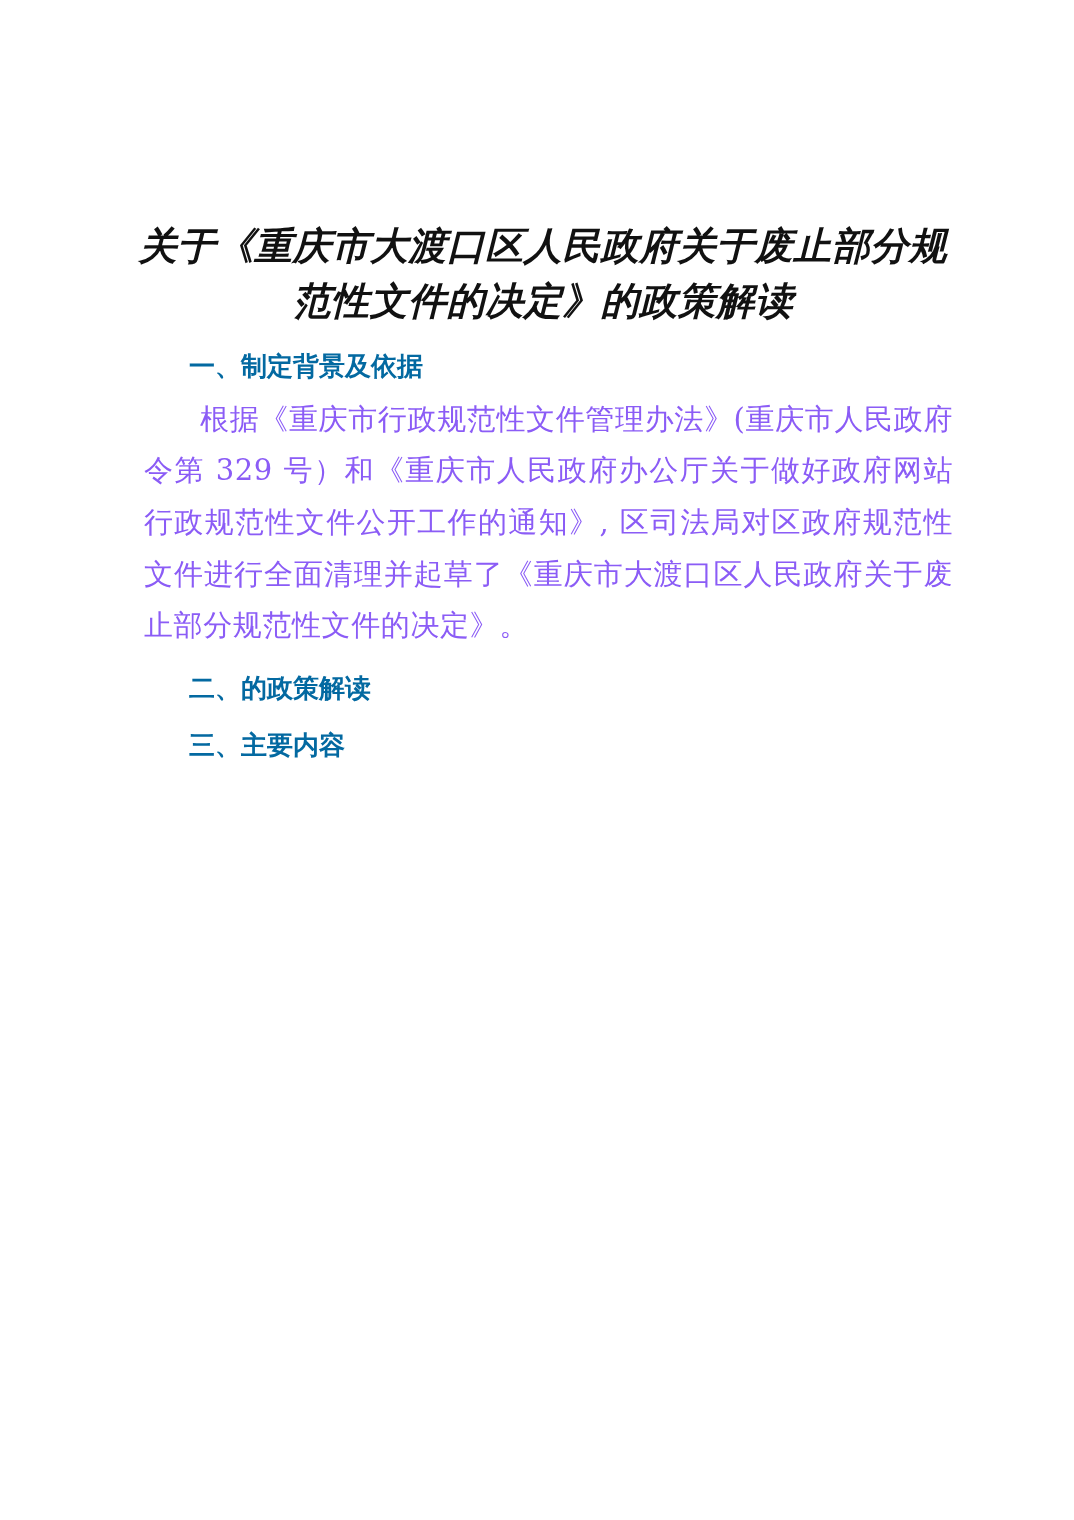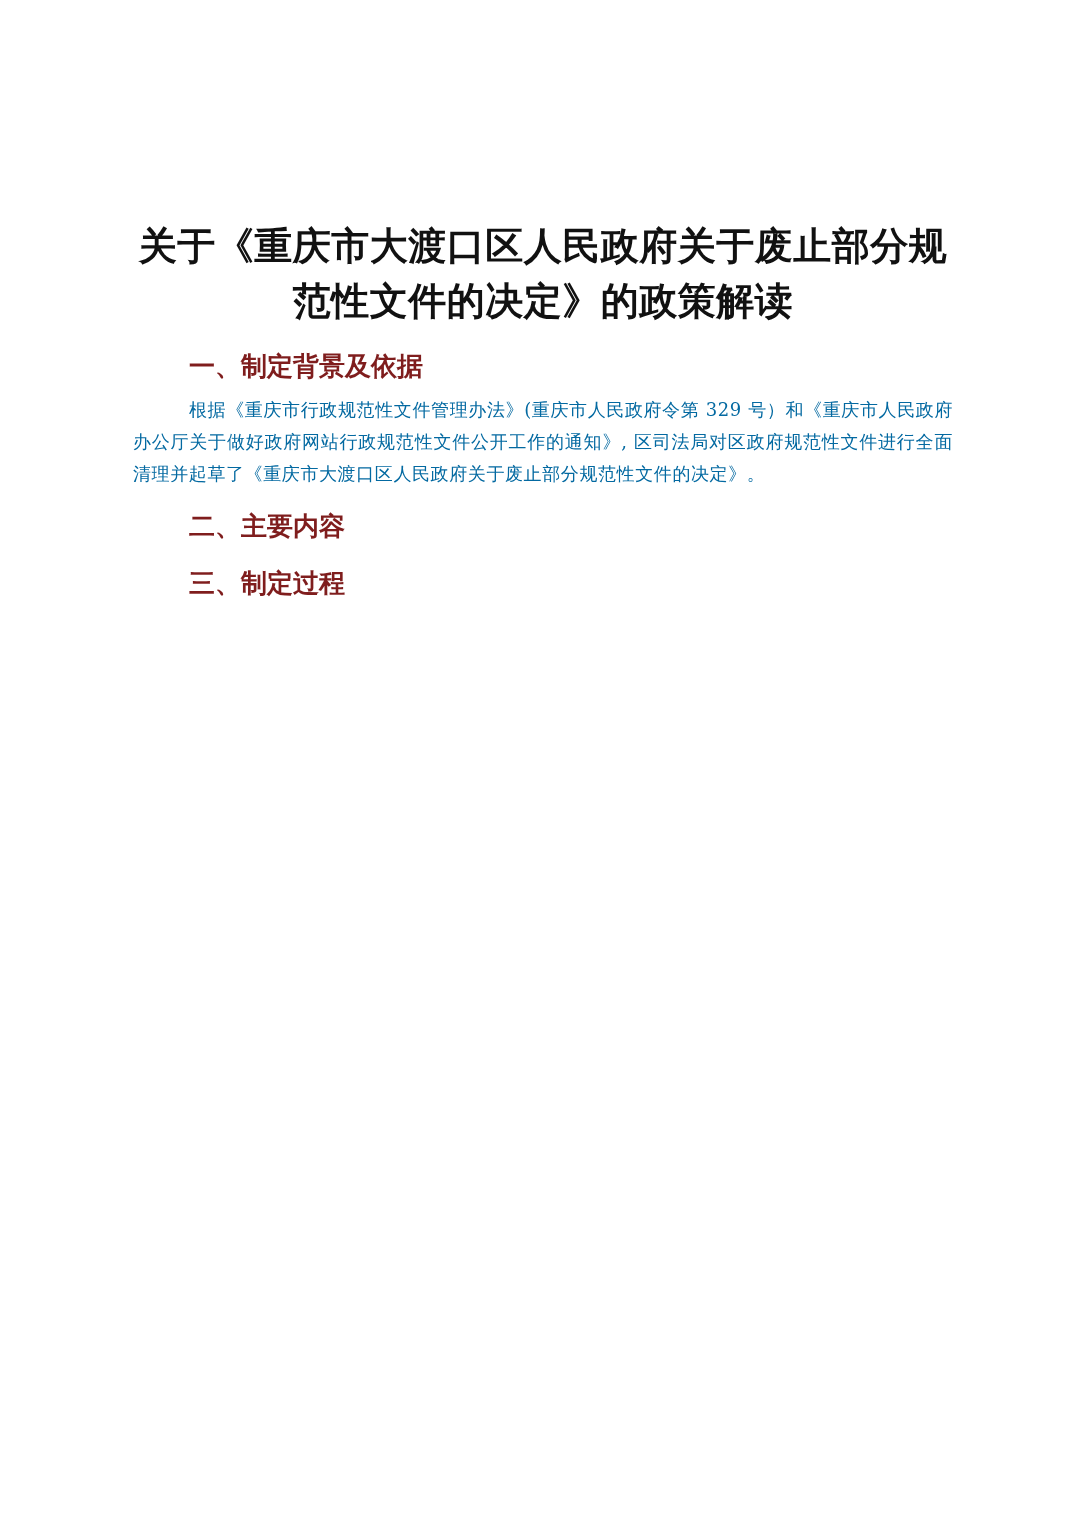--- a/index.html
+++ b/index.html
@@ -29,50 +29,51 @@
   }
   .doc-title {
     font-family: "DejaVu Serif", "Liberation Serif", serif;
     font-weight: bold;
     font-size: 38px;
     line-height: 1.45;
     text-align: center;
     letter-spacing: 0.5px;
     margin: 0 0 18px 0;
     color: #111111;
+    font-style: italic;
   }
   .section-heading {
     font-family: "DejaVu Sans", "Liberation Sans", sans-serif;
     font-weight: bold;
     font-size: 26px;
     line-height: 1.6;
     margin: 16px 0 6px 0;
     text-indent: 56px;
-    color: #7f1d1d;
+    color: #0369a1;
   }
   .para {
-    font-size: 18px;
+    font-size: 29px;
     line-height: 1.78;
     text-align: justify;
     text-justify: inter-ideograph;
     text-indent: 56px;
-    margin: 4px 0 10px 0;
-    color: #0369a1;
+    margin: 4px 0 10px 11px;
+    color: #8b5cf6;
     letter-spacing: 0.6px;
   }
 </style>
 </head>
 <body>
 
 <div class="page">
   <div class="content">
 
     <h1 class="doc-title">关于《重庆市大渡口区人民政府关于废止部分规范性文件的决定》的政策解读</h1>
 
     <h2 class="section-heading">一、制定背景及依据</h2>
     <p class="para">根据《重庆市行政规范性文件管理办法》(重庆市人民政府令第 329 号）和《重庆市人民政府办公厅关于做好政府网站行政规范性文件公开工作的通知》, 区司法局对区政府规范性文件进行全面清理并起草了《重庆市大渡口区人民政府关于废止部分规范性文件的决定》。</p>
 
-    <h2 class="section-heading">二、主要内容</h2>
+    <h2 class="section-heading">二、的政策解读</h2>
 
-    <h2 class="section-heading">三、制定过程</h2>
+    <h2 class="section-heading">三、主要内容</h2>
 
   </div>
 </div>
 
 </body></html>

